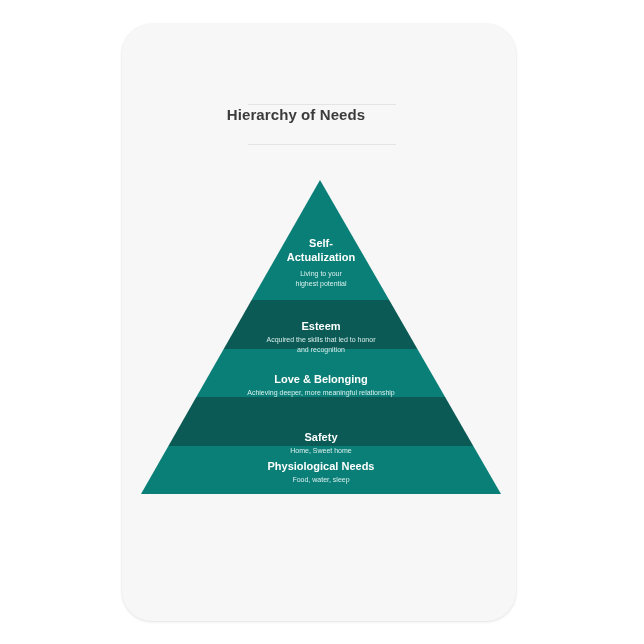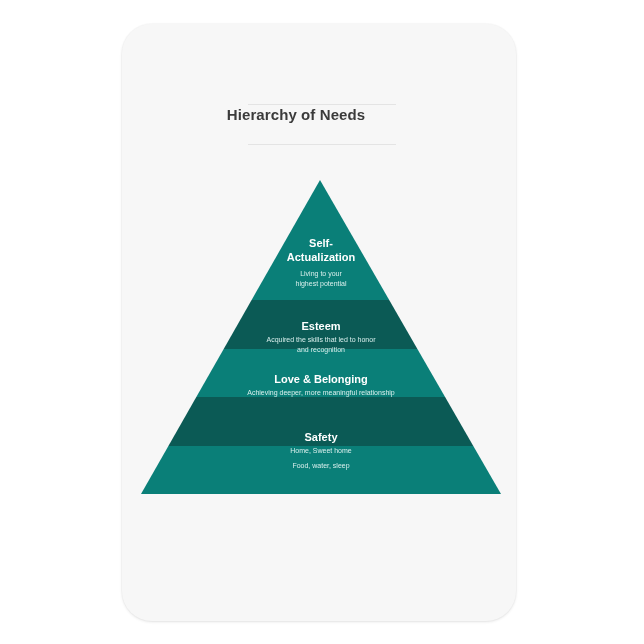--- a/index.html
+++ b/index.html
@@ -61,14 +61,15 @@
   <div class="layer-title">Love &amp; Belonging</div>
   <div class="layer-desc">Achieving deeper, more meaningful relationship</div>
 </div>
 
 <div class="layer-text" style="top:430px;">
   <div class="layer-title">Safety</div>
   <div class="layer-desc">Home, Sweet home</div>
 </div>
 
 <div class="layer-text" style="top:459px;">
+  <div class="layer-title">Physiological Needs</div>
   <div class="layer-desc">Food, water, sleep</div>
 </div>
 
 </body></html>

